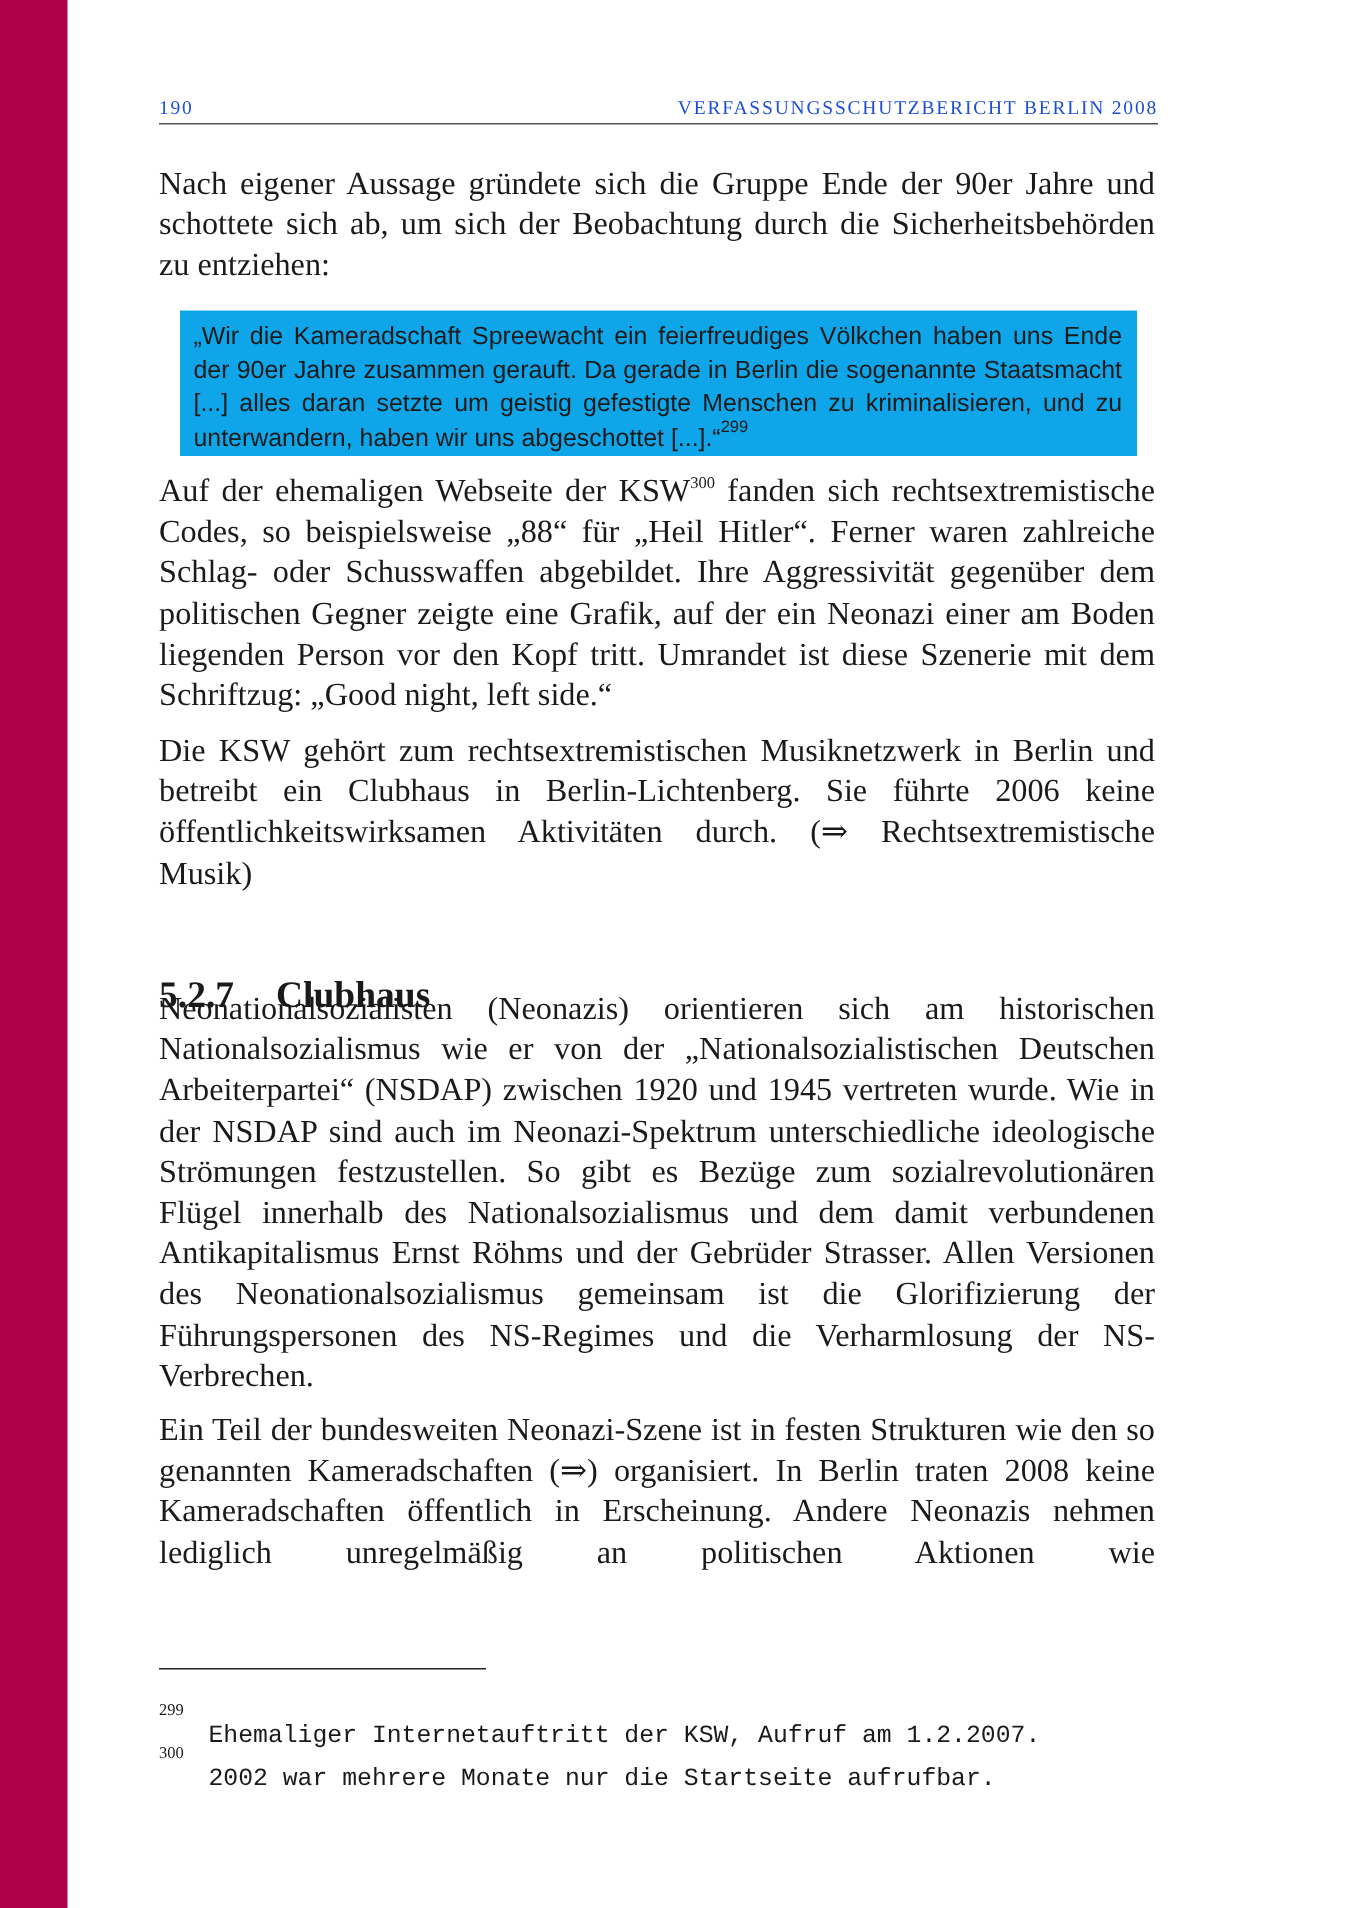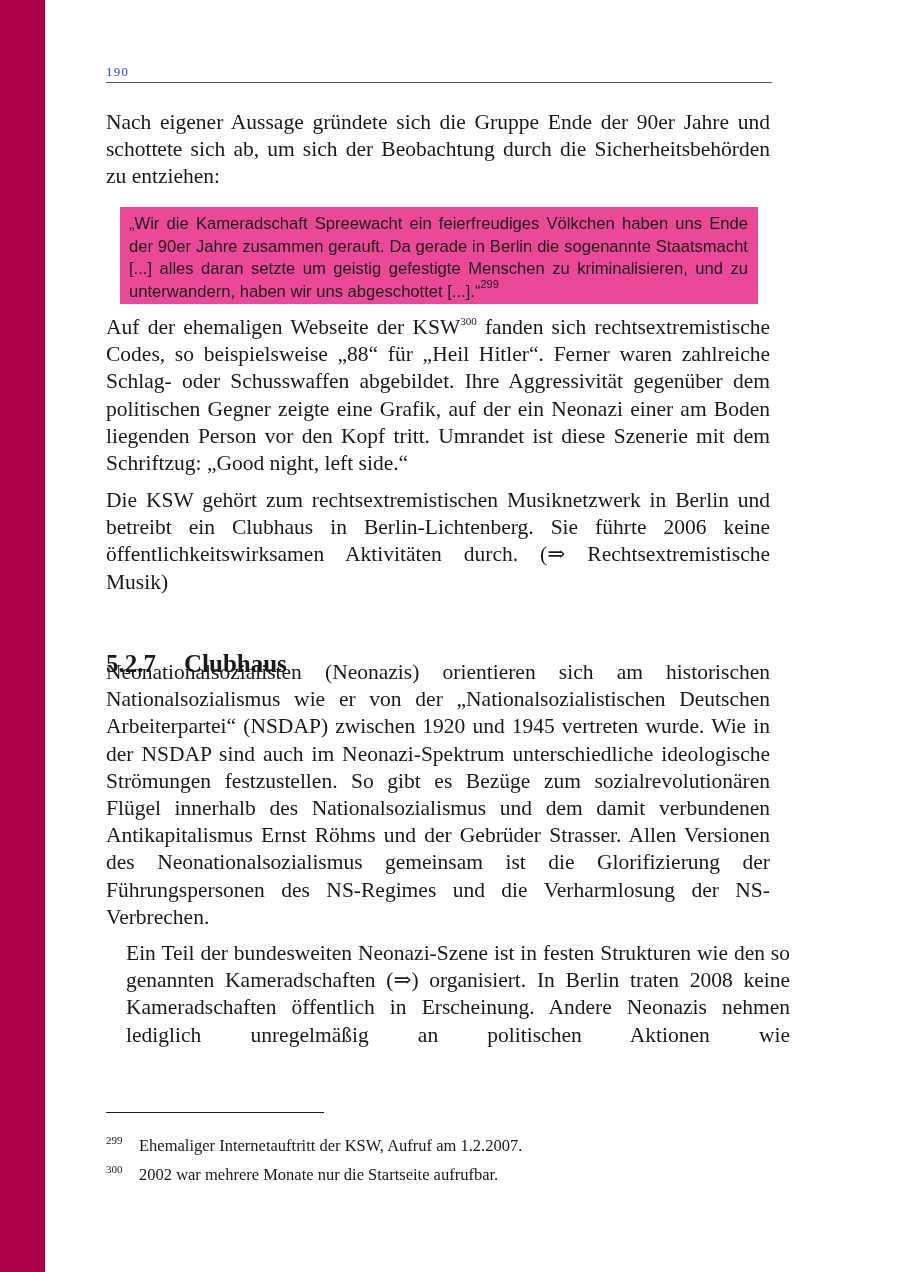--- a/index.html
+++ b/index.html
@@ -58,21 +58,21 @@
       line-height: 27.2px;
       text-align: justify;
       margin: 0;
     }
     .quote-box {
       position: absolute;
       left: 14px;
       top: 207px;
       width: 638px;
       height: 97px;
-      background: #ec4899;
+      background: #0ea5e9;
       box-sizing: border-box;
       padding: 6px 10px 0 9px;
     }
     .quote-box p {
       margin: 0;
       font-family: "Liberation Sans", "DejaVu Sans", sans-serif;
       font-size: 16.6px;
       line-height: 22.5px;
       text-align: justify;
       color: #1a1a1a;
@@ -114,37 +114,38 @@
     }
     .footnote .fn-num {
       position: absolute;
       left: 0;
       top: -6px;
       font-size: 11px;
     }
     .footnote .fn-text {
       position: absolute;
       left: 33px;
-      top: 0;
+      top: 11px;
       white-space: nowrap;
+      font-family: Liberation Mono, monospace;
     }
     .last-line {
       text-align-last: justify;
-      margin-left: 20px;
     }
   </style>
 </head>
 <body>
 
 <div class="side-bar"></div>
 
 <div class="page">
 
   <div class="header">
     <span class="page-num">190</span>
+    <span class="running-title">VERFASSUNGSSCHUTZBERICHT BERLIN 2008</span>
   </div>
 
   <p class="para" style="top:109px;">Nach eigener Aussage gründete sich die Gruppe Ende der 90er Jahre und schottete sich ab, um sich der Beobachtung durch die Sicherheitsbehörden zu entziehen:</p>
 
   <div class="quote-box">
     <p><span>„Wir die Kameradschaft Spreewacht ein feierfreudiges Völkchen haben uns Ende der 90er Jahre zusammen gerauft. Da gerade in Berlin die sogenannte Staatsmacht [...] alles daran setzte um geistig gefestigte Menschen zu kriminalisieren, und zu unterwandern, haben wir uns abgeschottet [...].“</span><sup>299</sup></p>
   </div>
 
   <p class="para" style="top:314px;"><span>Auf der ehemaligen Webseite der KSW</span><sup>300</sup><span> fanden sich rechtsextremistische Codes, so beispielsweise „88“ für „Heil Hitler“. Ferner waren zahlreiche Schlag- oder Schusswaffen abgebildet. Ihre Aggressivität gegenüber dem politischen Gegner zeigte eine Grafik, auf der ein Neonazi einer am Boden liegenden Person vor den Kopf tritt. Umrandet ist diese Szenerie mit dem Schriftzug: „Good night, left side.“</span></p>
 

